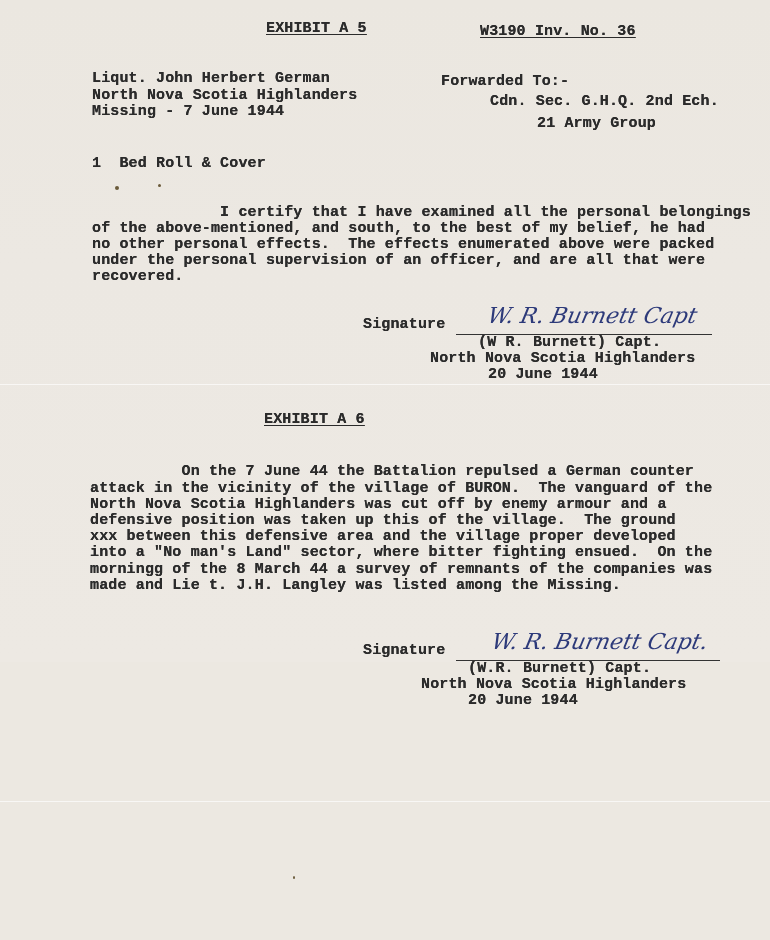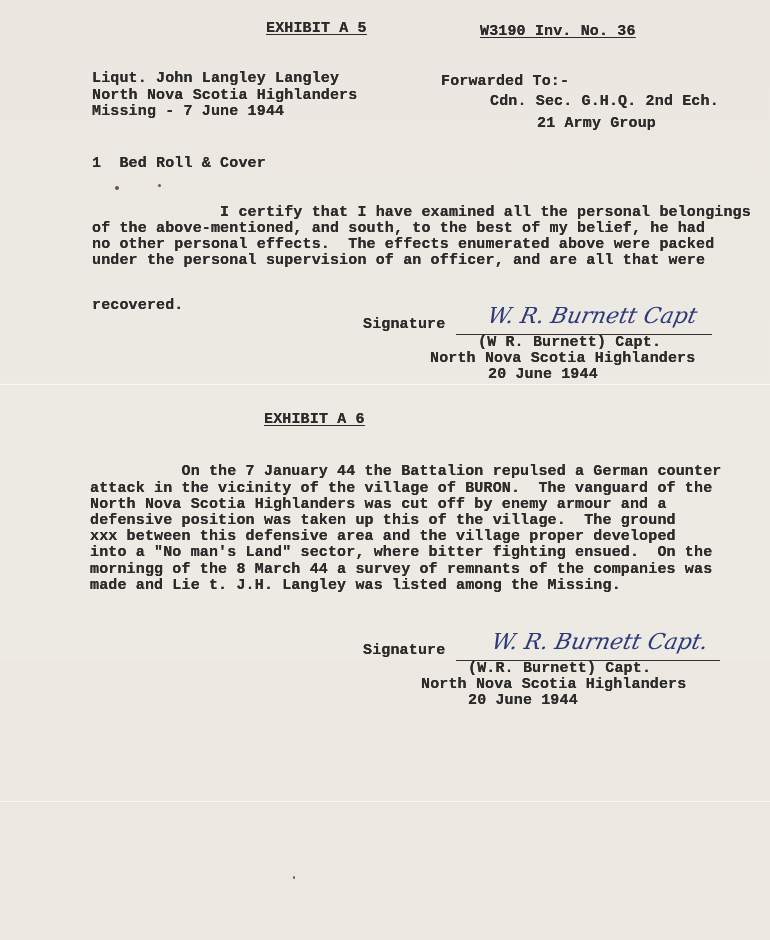--- a/index.html
+++ b/index.html
@@ -32,56 +32,56 @@
 <body>
 
 <div class="page">
   <div class="fold" style="top:384px"></div>
   <div class="fold" style="top:801px"></div>
 
   <div class="t u" style="left:266px;top:21px;">EXHIBIT A 5</div>
   <div class="t u" style="left:480px;top:24px;">W3190 Inv. No. 36</div>
 
   <div>
-    <div class="t" style="left:92px;top:71px;">Liqut. John Langley Langley</div>
+    <div class="t" style="left:92px;top:71px;">Liqut. John Herbert German</div>
     <div class="t" style="left:92px;top:88px;">North Nova Scotia Highlanders</div>
     <div class="t" style="left:92px;top:104px;">Missing - 7 June 1944</div>
   </div>
 
   <div>
     <div class="t" style="left:441px;top:74px;">Forwarded To:-</div>
     <div class="t" style="left:490px;top:94px;">Cdn. Sec. G.H.Q. 2nd Ech.</div>
     <div class="t" style="left:537px;top:116px;">21 Army Group</div>
   </div>
 
   <div class="t" style="left:92px;top:156px;text-align:center;">1  Bed Roll &amp; Cover</div>
   <div class="speck" style="left:115px;top:186px;width:4px;height:4px;"></div>
   <div class="speck" style="left:158px;top:184px;width:3px;height:3px;"></div>
 
   <div>
     <div class="t" style="left:92px;top:205px;">              I certify that I have examined all the personal belongings</div>
     <div class="t" style="left:92px;top:221px;">of the above-mentioned, and south, to the best of my belief, he had</div>
     <div class="t" style="left:92px;top:237px;">no other personal effects.  The effects enumerated above were packed</div>
     <div class="t" style="left:92px;top:253px;">under the personal supervision of an officer, and are all that were</div>
-    <div class="t" style="left:92px;top:269px;margin-top:29px;">recovered.</div>
+    <div class="t" style="left:92px;top:269px;">recovered.</div>
   </div>
 
   <div>
     <div class="t" style="left:363px;top:317px;">Signature</div>
     <div class="sigline" style="left:456px;top:334px;width:256px;"></div>
     <div class="sig" style="left:488px;top:303px;">W. R. Burnett Capt</div>
     <div class="t" style="left:478px;top:335px;">(W R. Burnett) Capt.</div>
     <div class="t" style="left:430px;top:351px;">North Nova Scotia Highlanders</div>
     <div class="t" style="left:488px;top:367px;">20 June 1944</div>
   </div>
 
   <div class="t u" style="left:264px;top:412px;">EXHIBIT A 6</div>
 
   <div>
-    <div class="t" style="left:90px;top:464px;">          On the 7 January 44 the Battalion repulsed a German counter</div>
+    <div class="t" style="left:90px;top:464px;">          On the 7 June 44 the Battalion repulsed a German counter</div>
     <div class="t" style="left:90px;top:481px;">attack in the vicinity of the village of BURON.  The vanguard of the</div>
     <div class="t" style="left:90px;top:497px;">North Nova Scotia Highlanders was cut off by enemy armour and a</div>
     <div class="t" style="left:90px;top:513px;">defensive position was taken up this of the village.  The ground</div>
     <div class="t" style="left:90px;top:529px;">xxx between this defensive area and the village proper developed</div>
     <div class="t" style="left:90px;top:545px;">into a "No man's Land" sector, where bitter fighting ensued.  On the</div>
     <div class="t" style="left:90px;top:562px;">morningg of the 8 March 44 a survey of remnants of the companies was</div>
     <div class="t" style="left:90px;top:578px;">made and Lie t. J.H. Langley was listed among the Missing.</div>
   </div>
 
   <div>

